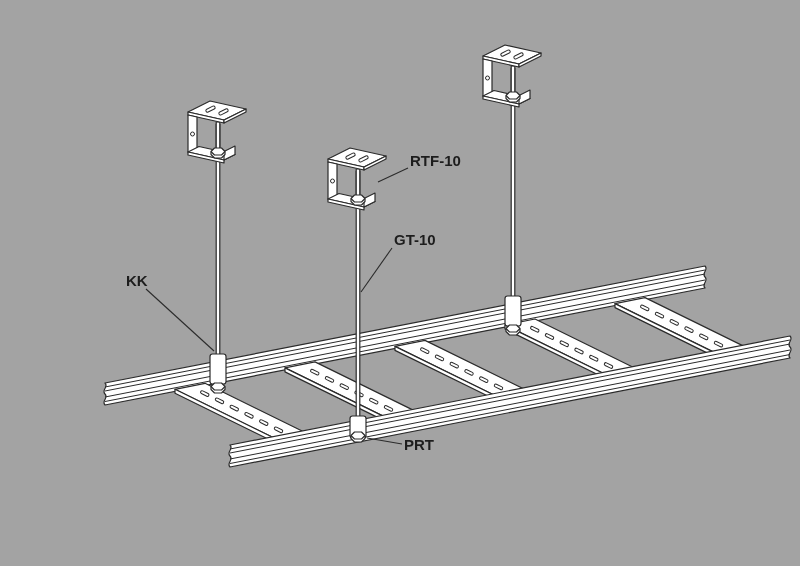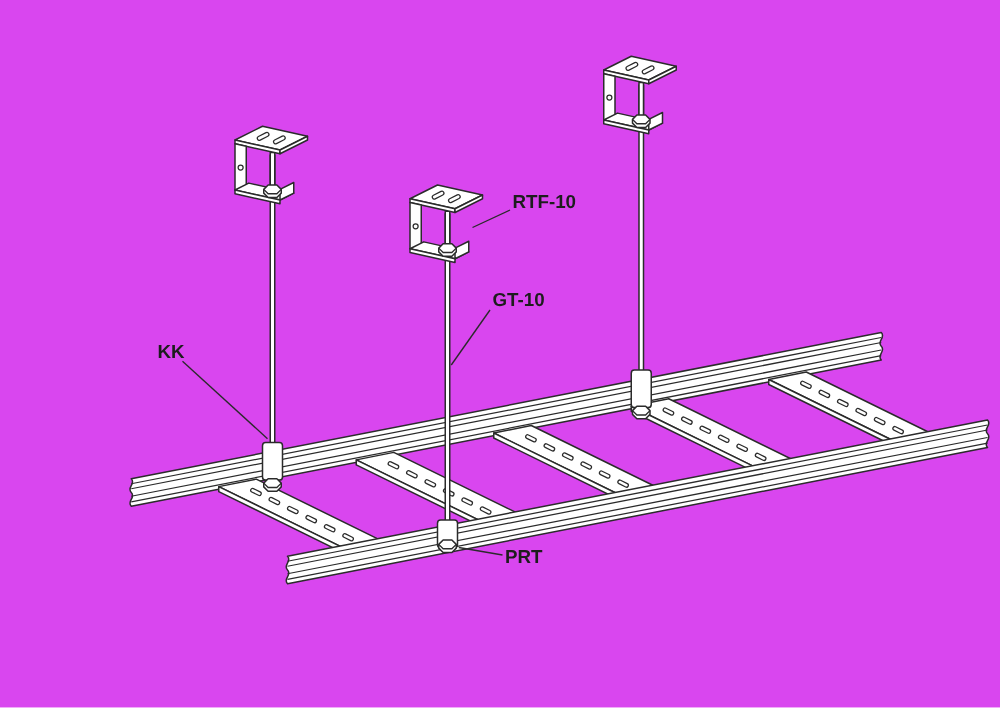--- a/index.html
+++ b/index.html
@@ -1,17 +1,17 @@
 <!DOCTYPE html>
 <html><head>
 <meta charset="utf-8">
 <style>
   html,body { margin:0; padding:0; background:#ffffff; }
   .canvas {
-    position:relative; width:800px; height:566px; background:#d946ef;
+    position:relative; width:800px; height:566px; background:#a3a3a3;
     font-family:"Liberation Sans", sans-serif; overflow:hidden;
   }
   svg { display:block; }
   .face { fill:#ffffff; stroke:#2b2b2b; stroke-width:1.2; stroke-linejoin:round; }
   .hole { fill:#ffffff; stroke:#2b2b2b; stroke-width:1; }
   .line { fill:none; stroke:#2b2b2b; stroke-width:1.1; stroke-linejoin:round; }
   .rail-line { fill:none; stroke:#2b2b2b; stroke-width:1; }
   .leader { fill:none; stroke:#2b2b2b; stroke-width:1.1; }
   .part-label { font-family:"Liberation Sans", sans-serif; font-weight:bold; font-size:15px; }
 </style>

